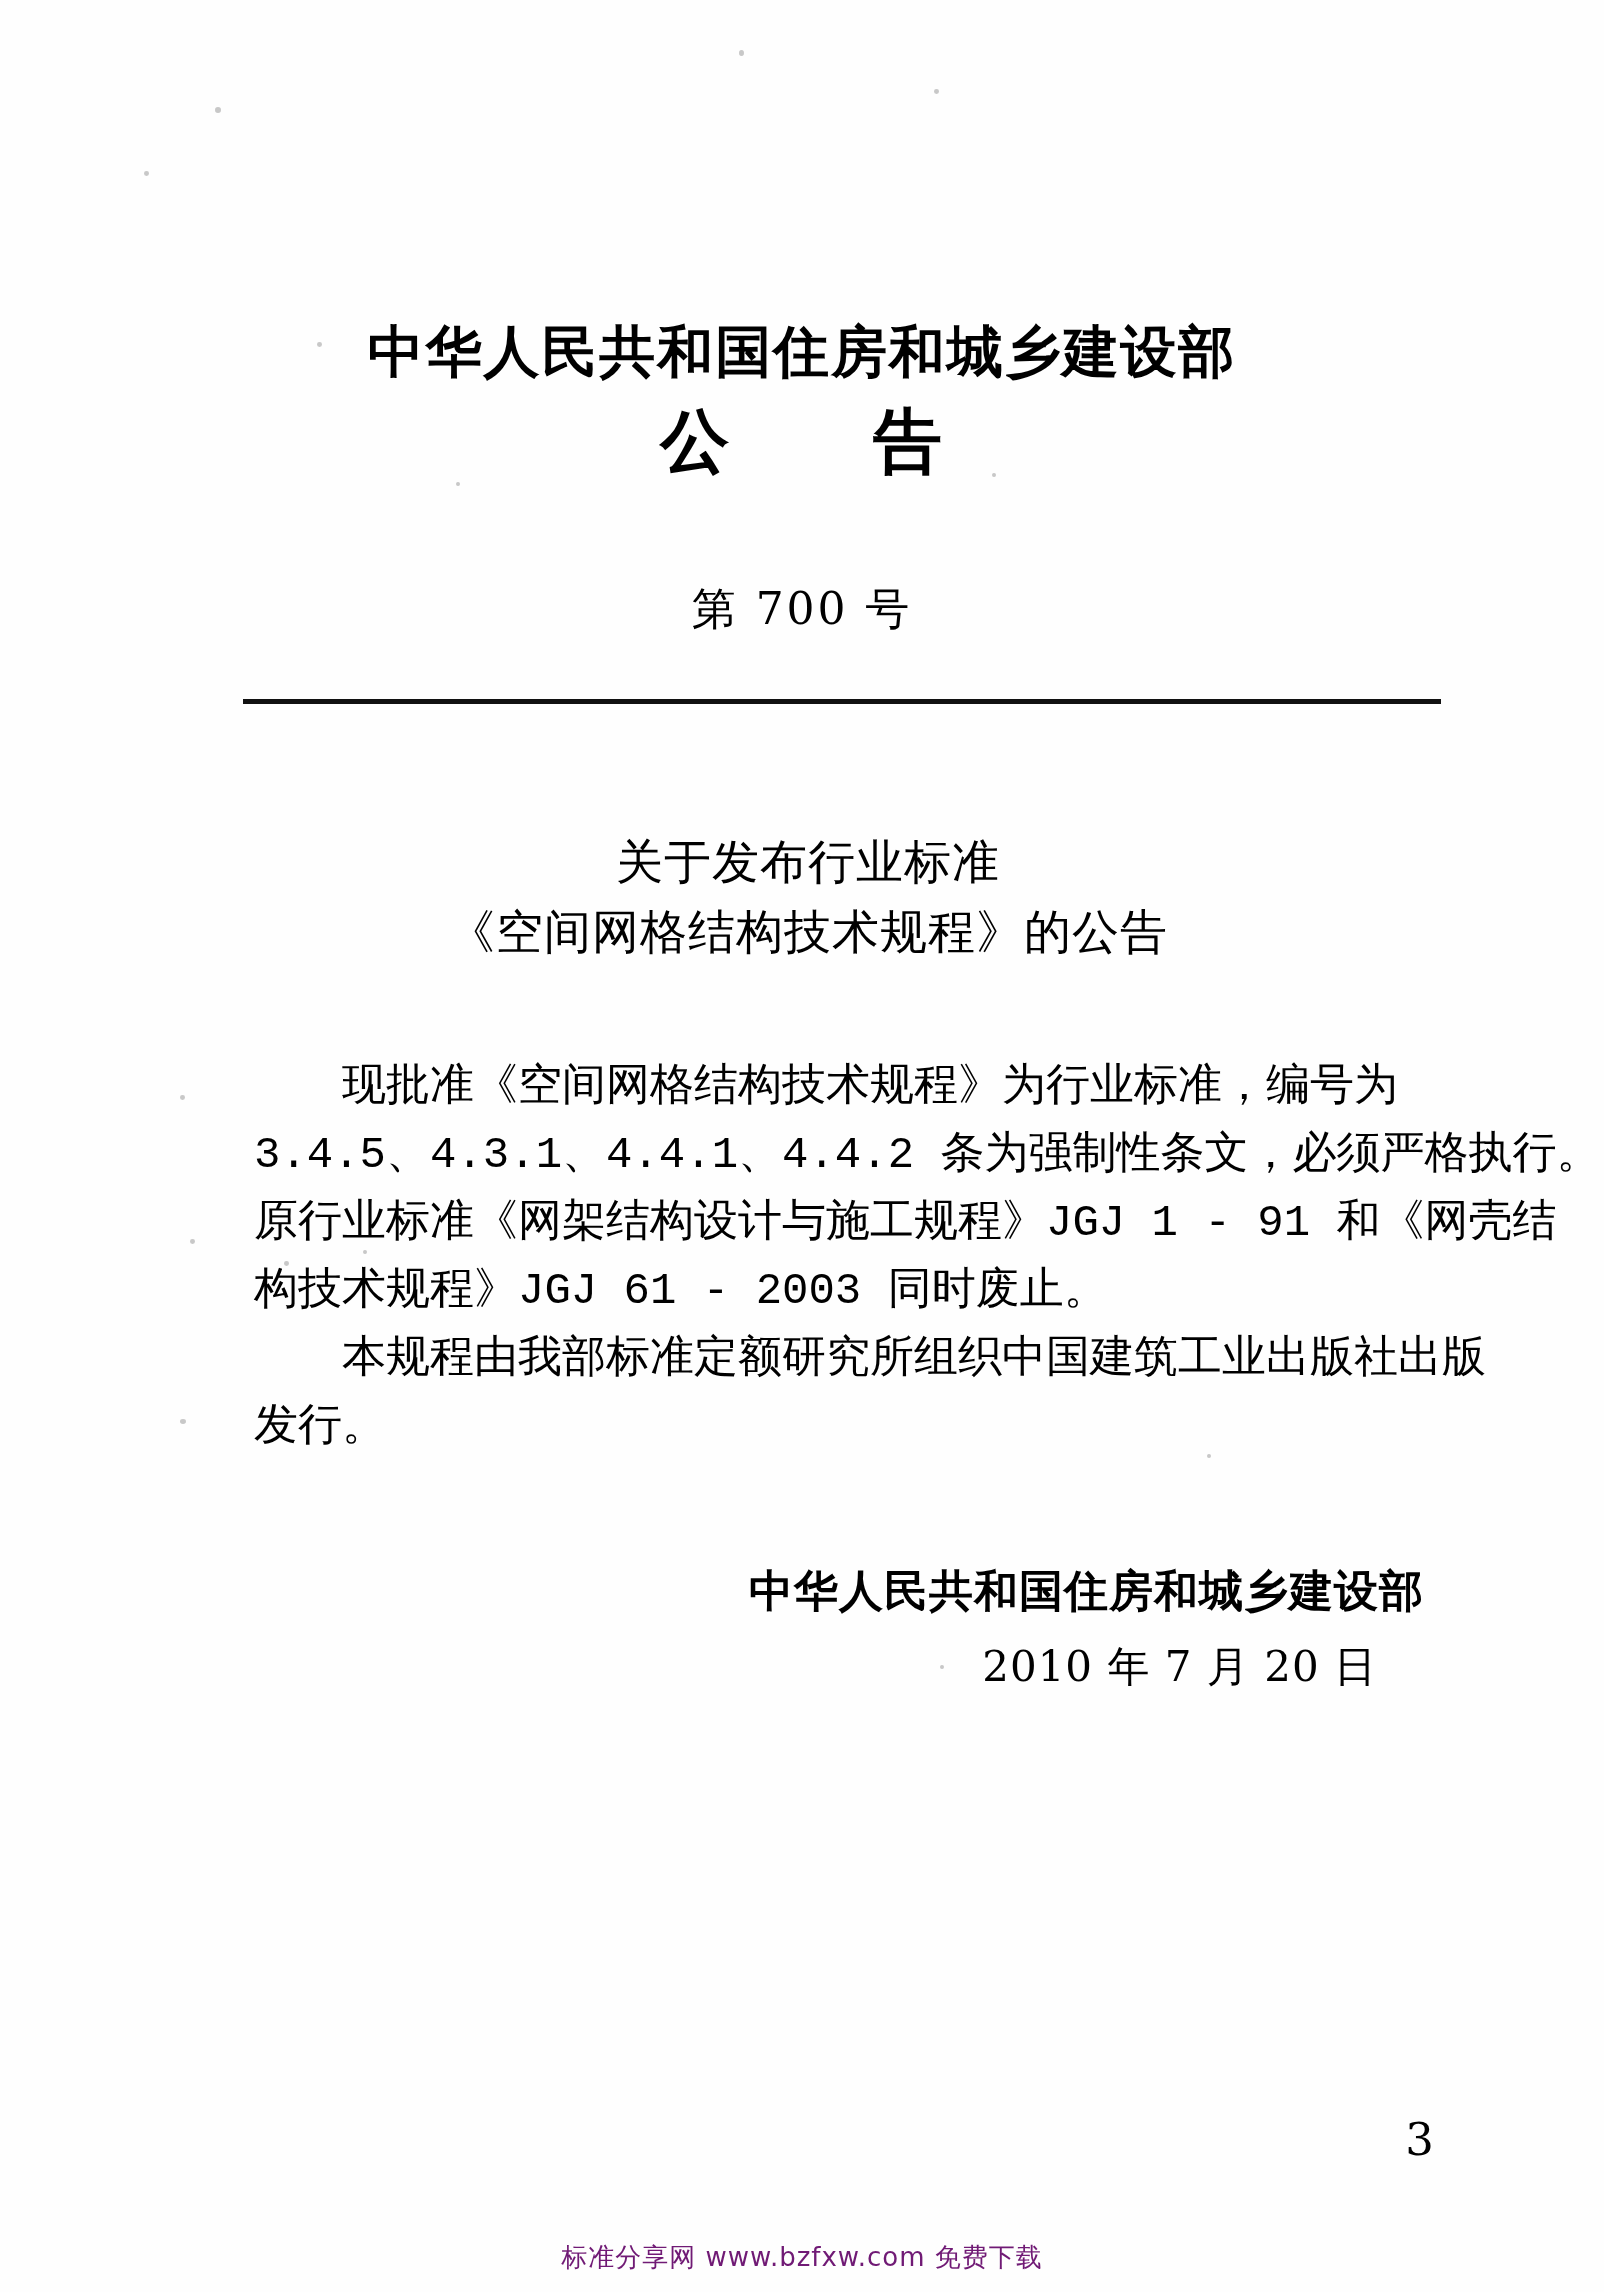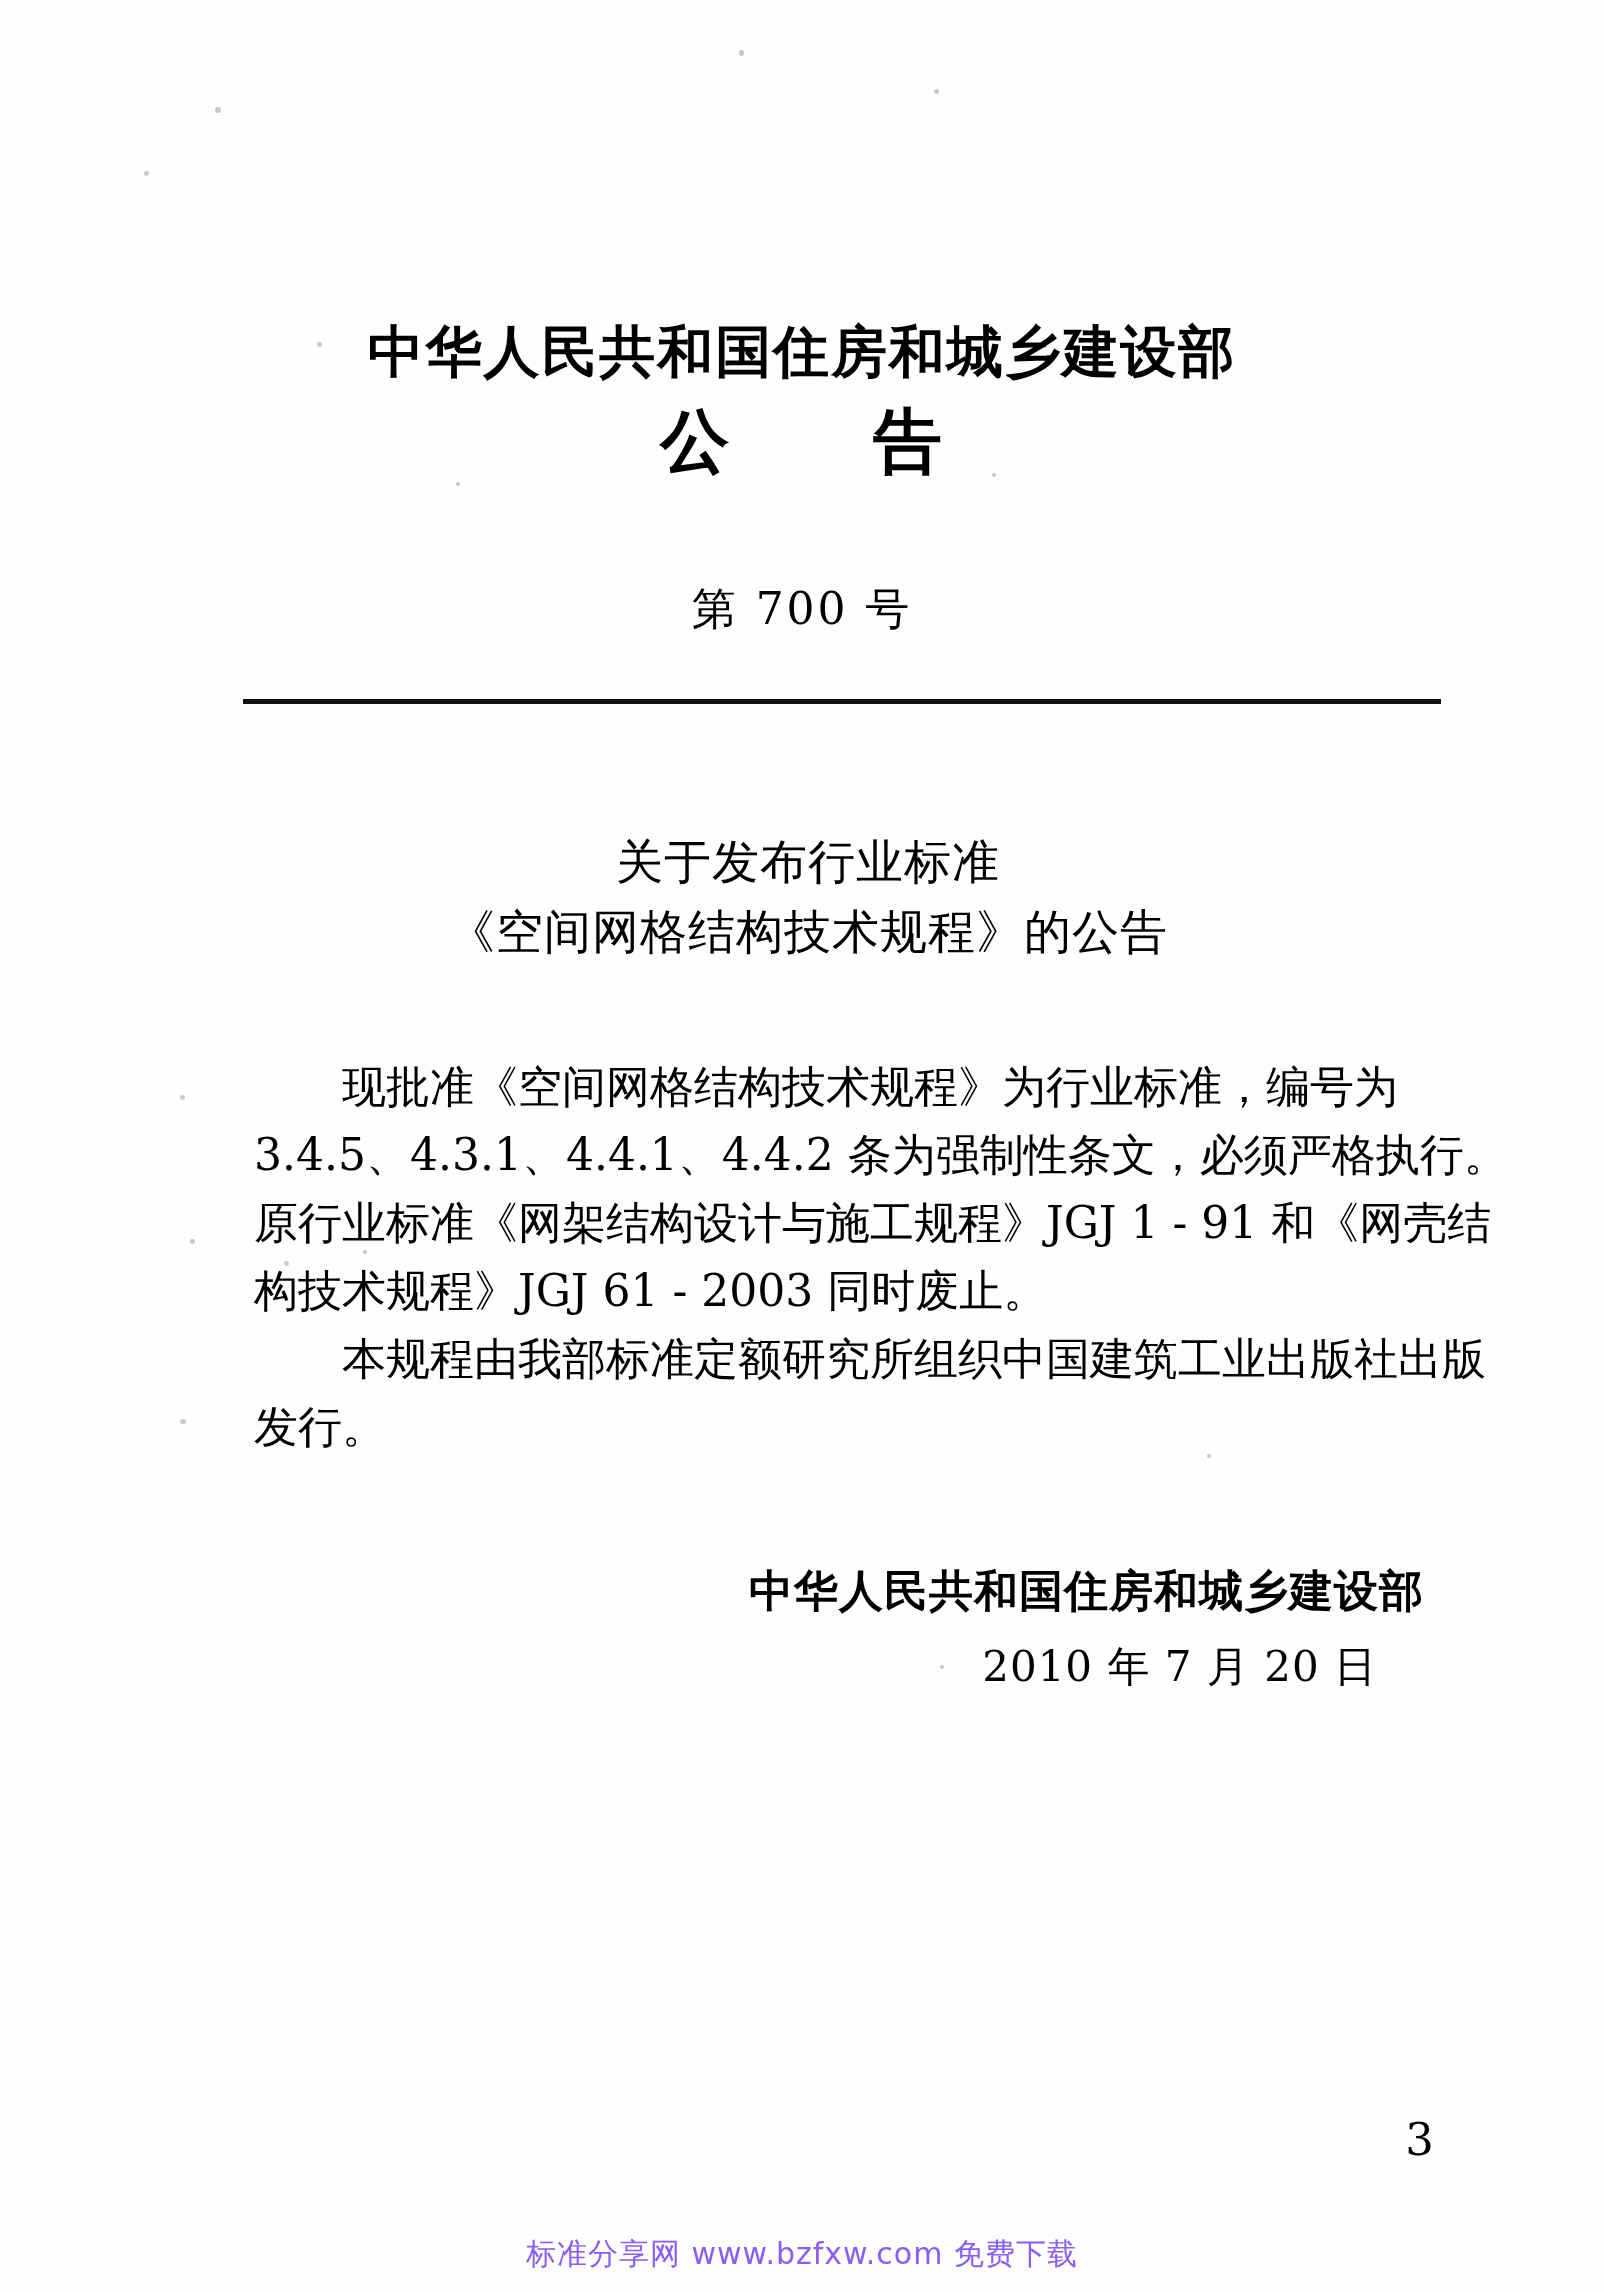--- a/index.html
+++ b/index.html
@@ -96,20 +96,21 @@
     position: absolute;
     left: 254px;
     top: 1053px;
     width: 1155px;
   }
   .body-line {
     font-size: 44px;
     line-height: 68px;
     letter-spacing: 0px;
     white-space: pre;
+    font-family: Liberation Mono, monospace;
   }
 
   
   .signature {
     position: absolute;
     right: 180px;
     top: 1562px;
     text-align: right;
   }
   .sign-org {
@@ -135,22 +136,22 @@
   }
 
   
   .footer-watermark {
     position: absolute;
     left: 0;
     right: 0;
     bottom: 17.5px;
     text-align: center;
     font-family: "DejaVu Sans", "Liberation Sans", sans-serif;
-    font-size: 30px;
-    color: #8b5cf6;
+    font-size: 26px;
+    color: #701a75;
     letter-spacing: 1px;
     white-space: pre;
   }
 </style>
 </head>
 <body>
 
 <div id="page">
 
   <div class="speck" style="left:739px;top:50px;width:4.9px;height:5.8px;"></div>

